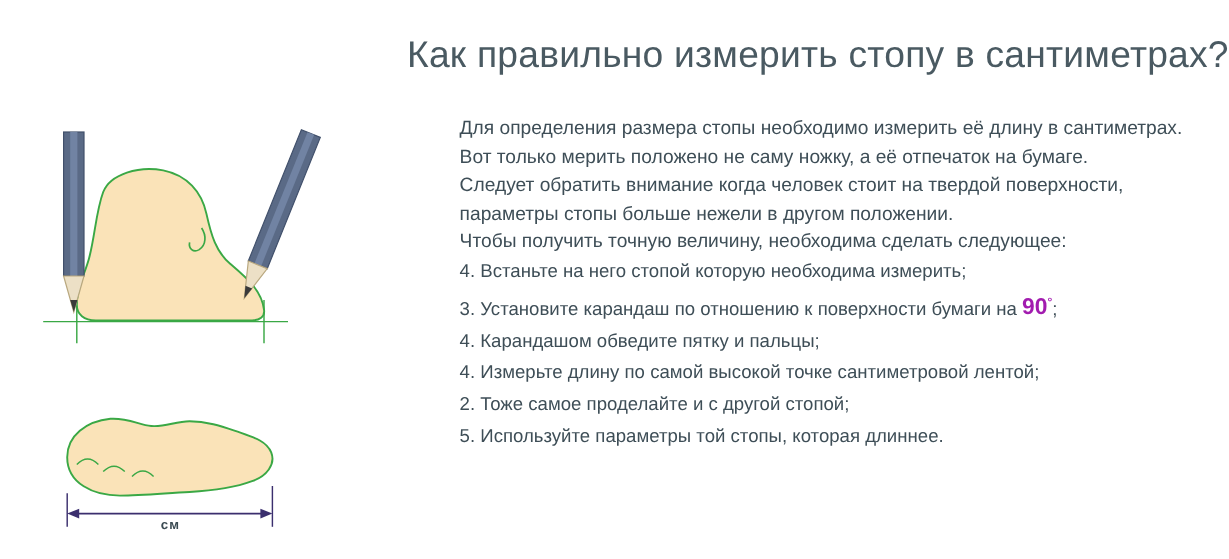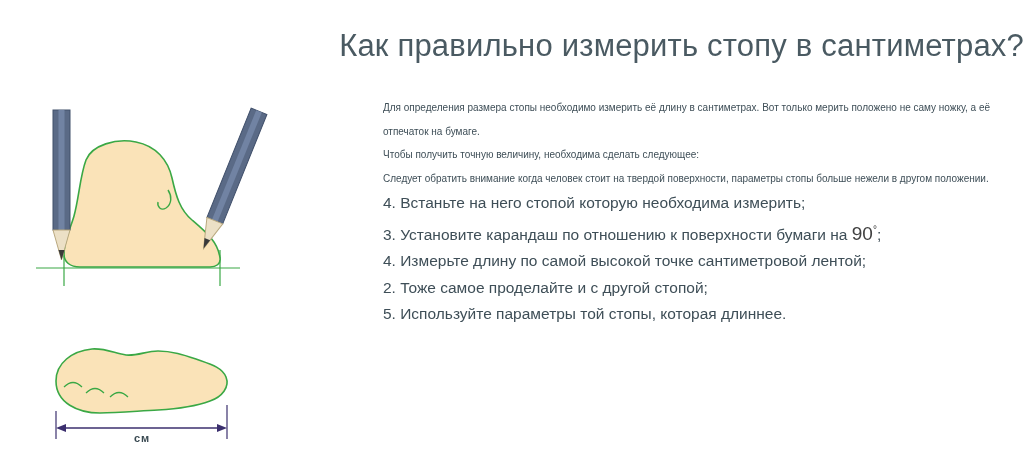--- a/index.html
+++ b/index.html
@@ -66,41 +66,41 @@
   }
 
   
   .text-col {
     position: absolute;
     left: 383px;
     top: 96px;
     width: 625px;
   }
   .para {
-    font-size: 10px;
+    font-size: 16px;
     line-height: 23.5px;
     color: #3e4e57;
     margin: 0 0 0 0;
   }
   .para + .para { margin-top: 0px; }
   ol.steps {
     list-style: none;
     margin: 0;
     padding: 0;
   }
   ol.steps li {
     font-size: 15.5px;
     line-height: 26.5px;
     color: #3e4e57;
     white-space: nowrap;
   }
   .deg {
-    font-weight: normal;
+    font-weight: bold;
     font-size: 19px;
-    color: #404040;
+    color: #a21caf;
   }
   .deg sup {
     font-size: 10px;
     vertical-align: super;
   }
 </style>
 </head>
 <body>
 
 <div class="page">
@@ -151,25 +151,26 @@
       <line x1="40" y1="113" x2="203" y2="113" stroke="#3b2f6e" stroke-width="1.4"></line>
       <polygon points="36,113 46,109 46,117" fill="#3b2f6e"></polygon>
       <polygon points="207,113 197,109 197,117" fill="#3b2f6e"></polygon>
     </svg>
 
     <div class="cm-label">см</div>
   </div>
 
   <div class="text-col">
     <p class="para">Для определения размера стопы необходимо измерить её длину в сантиметрах. Вот только мерить положено не саму ножку, а её отпечаток на бумаге.</p>
+    <p class="para">Следует обратить внимание когда человек стоит на твердой поверхности, параметры стопы больше нежели в другом положении.</p>
     <p class="para">Чтобы получить точную величину, необходима сделать следующее:</p>
-    <p class="para">Следует обратить внимание когда человек стоит на твердой поверхности, параметры стопы больше нежели в другом положении.</p>
 
     <ol class="steps">
       <li>4. Встаньте на него стопой которую необходима измерить;</li>
       <li><span>3. Установите карандаш по отношению к поверхности бумаги на </span><span class="deg"><span>90</span><sup>°</sup></span><span>;</span></li>
+      <li>4. Карандашом обведите пятку и пальцы;</li>
       <li>4. Измерьте длину по самой высокой точке сантиметровой лентой;</li>
       <li>2. Тоже самое проделайте и с другой стопой;</li>
       <li>5. Используйте параметры той стопы, которая длиннее.</li>
     </ol>
   </div>
 
 </div>
 
 </body></html>

